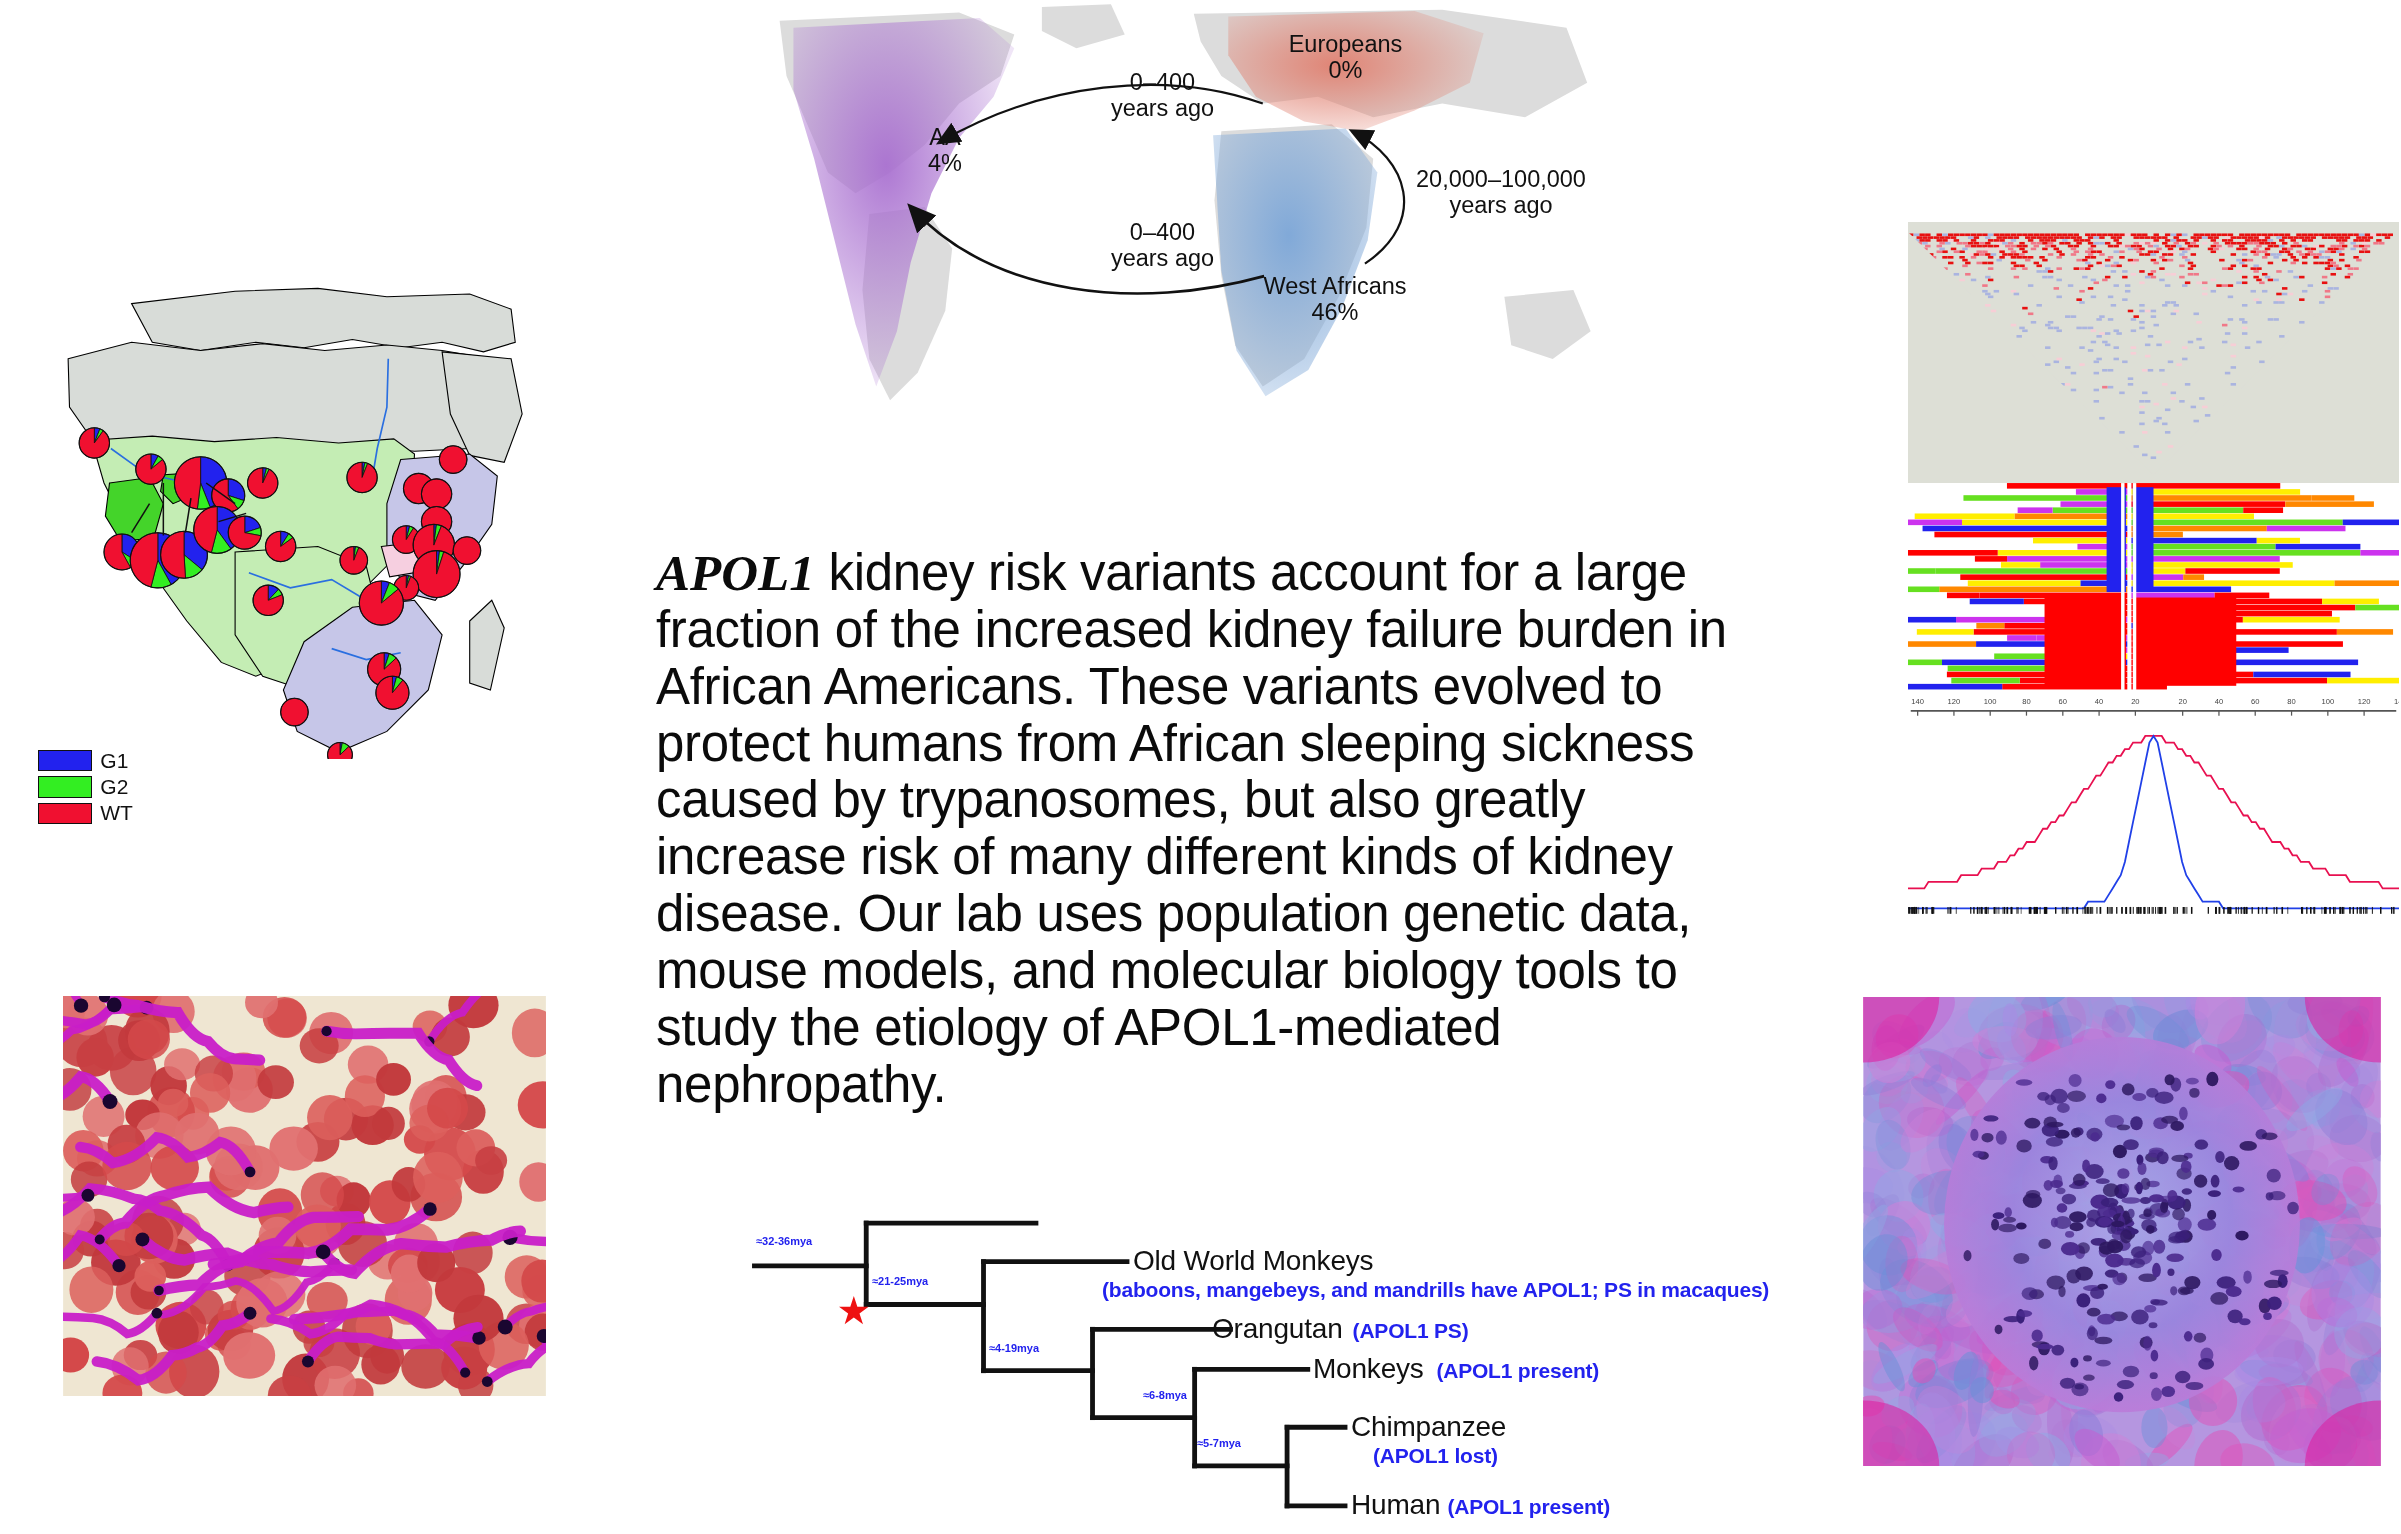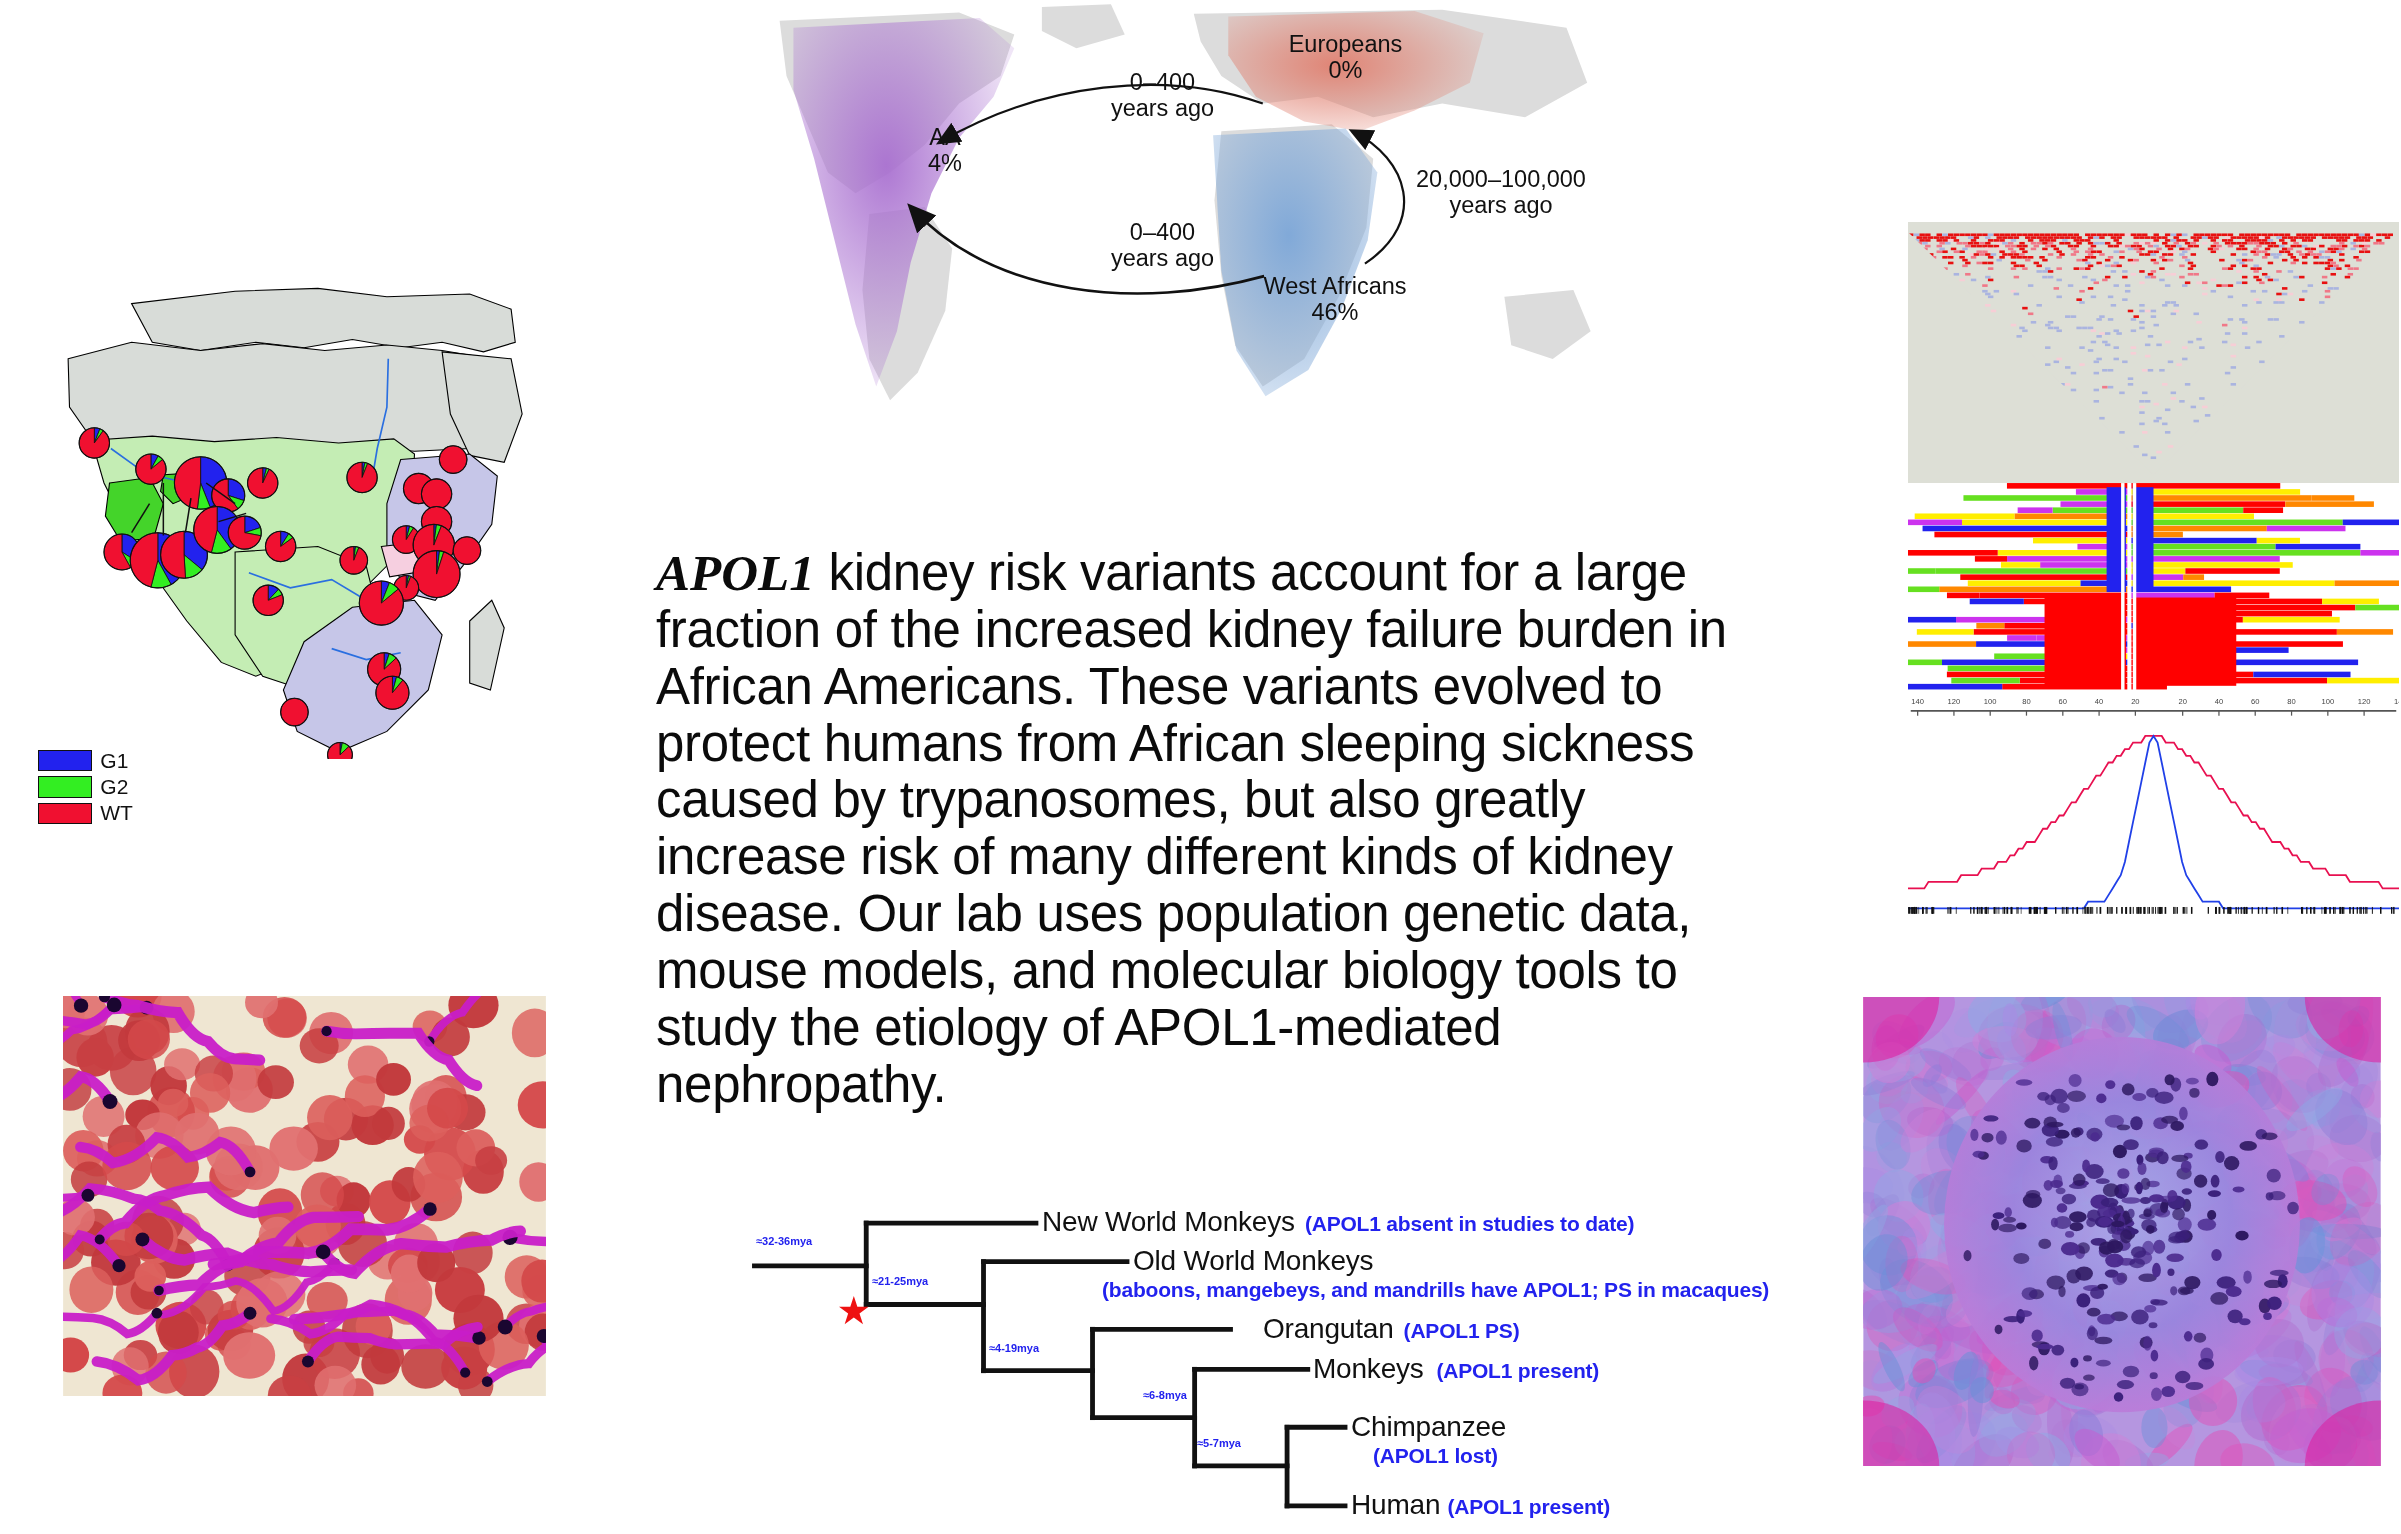--- a/index.html
+++ b/index.html
@@ -2437,31 +2437,27 @@
     </g>
     <text x="178" y="188" font-size="56" fill="#ee1111" text-anchor="middle">★</text>
   </svg>
 
   <div class="tx-my" style="left:25px;top:41px;">≈32-36mya</div>
   <div class="tx-my" style="left:141px;top:81px;">≈21-25mya</div>
   <div class="tx-my" style="left:258px;top:148px;">≈4-19mya</div>
   <div class="tx-my" style="left:372px;top:195px;margin-left:40px;">≈6-8mya</div>
   <div class="tx-my" style="left:466px;top:243px;">≈5-7mya</div>
 
-  <div style="position:absolute;left:311px;top:12.4px;white-space:nowrap;">
-    <span class="tx-sp" style="position:static;">New World Monkeys</span>
-    <span class="tx-an" style="position:static;margin-left:7px;">(APOL1 absent in studies to date)</span>
-  </div>
 
   <div style="position:absolute;left:402px;top:51px;white-space:nowrap;">
     <span class="tx-sp" style="position:static;">Old World Monkeys</span>
   </div>
   <div class="tx-an" style="left:371px;top:84px;">(baboons, mangebeys, and mandrills have APOL1; PS in macaques)</div>
 
-  <div style="position:absolute;left:532px;top:119px;white-space:nowrap;">
+  <div style="position:absolute;left:481px;top:119px;white-space:nowrap;">
     <span class="tx-sp" style="position:static;">Orangutan</span>
     <span class="tx-an" style="position:static;margin-left:7px;">(APOL1 PS)</span>
   </div>
 
   <div style="position:absolute;left:582px;top:159px;white-space:nowrap;">
     <span class="tx-sp" style="position:static;">Monkeys</span>
     <span class="tx-an" style="position:static;margin-left:9.7px;">(APOL1 present)</span>
   </div>
 
   <div style="position:absolute;left:620px;top:217px;white-space:nowrap;">

